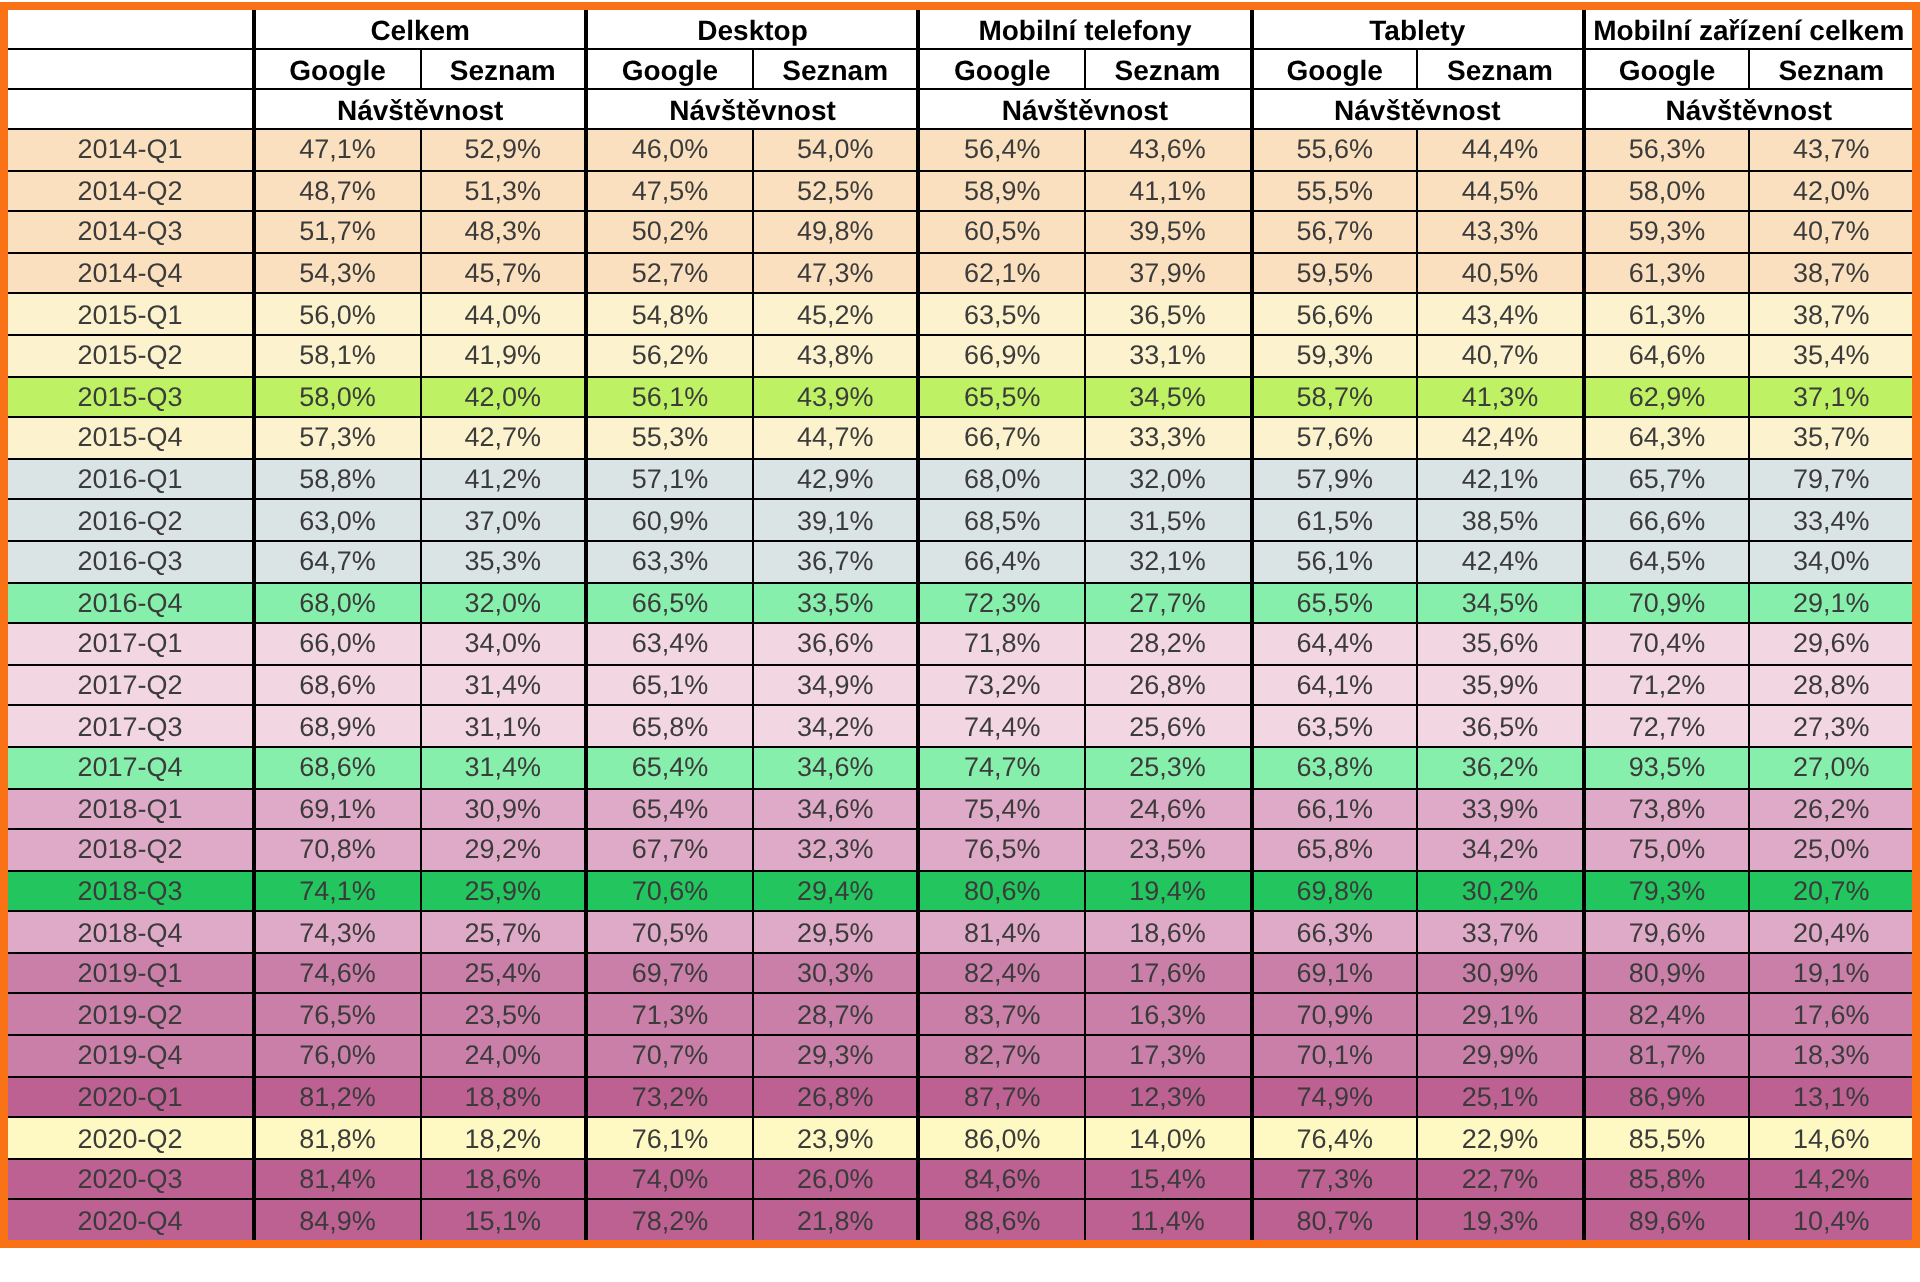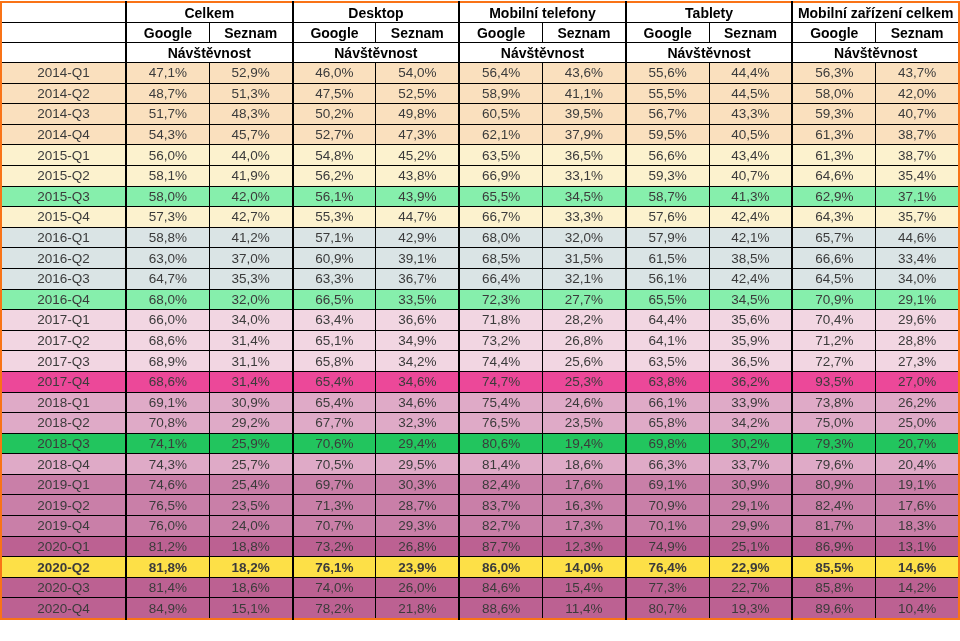--- a/index.html
+++ b/index.html
@@ -30,21 +30,21 @@
     height: 19px;
   }
   tbody td {
     color: #3b3b3b;
     font-size: 13.5px;
     height: 19.6px;
   }
   td.rowlabel { color: #3b3b3b; }
   
   th.gb, td.gb { border-left-width: 2px; }
-  table#quarter-table { border: 2px solid #f97316; }
+  table#quarter-table { border: 4px solid #f97316; }
 </style>
 </head>
 <body>
 
 <table id="quarter-table">
   <colgroup>
     <col class="label-col">
     <col>
       <col>
       <col>
@@ -159,21 +159,21 @@
         <td>41,9%</td>
         <td class="gb">56,2%</td>
         <td>43,8%</td>
         <td class="gb">66,9%</td>
         <td>33,1%</td>
         <td class="gb">59,3%</td>
         <td>40,7%</td>
         <td class="gb">64,6%</td>
         <td>35,4%</td>
       </tr>
-      <tr style="background: #86efac;">
+      <tr style="background: #bef264;">
         <td class="rowlabel">2015-Q3</td>
         <td class="gb">58,0%</td>
         <td>42,0%</td>
         <td class="gb">56,1%</td>
         <td>43,9%</td>
         <td class="gb">65,5%</td>
         <td>34,5%</td>
         <td class="gb">58,7%</td>
         <td>41,3%</td>
         <td class="gb">62,9%</td>
@@ -196,21 +196,21 @@
         <td class="rowlabel">2016-Q1</td>
         <td class="gb">58,8%</td>
         <td>41,2%</td>
         <td class="gb">57,1%</td>
         <td>42,9%</td>
         <td class="gb">68,0%</td>
         <td>32,0%</td>
         <td class="gb">57,9%</td>
         <td>42,1%</td>
         <td class="gb">65,7%</td>
-        <td>44,6%</td>
+        <td>79,7%</td>
       </tr>
       <tr style="background: rgb(218, 228, 229);">
         <td class="rowlabel">2016-Q2</td>
         <td class="gb">63,0%</td>
         <td>37,0%</td>
         <td class="gb">60,9%</td>
         <td>39,1%</td>
         <td class="gb">68,5%</td>
         <td>31,5%</td>
         <td class="gb">61,5%</td>
@@ -276,21 +276,21 @@
         <td>31,1%</td>
         <td class="gb">65,8%</td>
         <td>34,2%</td>
         <td class="gb">74,4%</td>
         <td>25,6%</td>
         <td class="gb">63,5%</td>
         <td>36,5%</td>
         <td class="gb">72,7%</td>
         <td>27,3%</td>
       </tr>
-      <tr style="background: #ec4899;">
+      <tr style="background: #86efac;">
         <td class="rowlabel">2017-Q4</td>
         <td class="gb">68,6%</td>
         <td>31,4%</td>
         <td class="gb">65,4%</td>
         <td>34,6%</td>
         <td class="gb">74,7%</td>
         <td>25,3%</td>
         <td class="gb">63,8%</td>
         <td>36,2%</td>
         <td class="gb">93,5%</td>
@@ -393,21 +393,21 @@
         <td>18,8%</td>
         <td class="gb">73,2%</td>
         <td>26,8%</td>
         <td class="gb">87,7%</td>
         <td>12,3%</td>
         <td class="gb">74,9%</td>
         <td>25,1%</td>
         <td class="gb">86,9%</td>
         <td>13,1%</td>
       </tr>
-      <tr style="background: #fde047; font-weight: bold;">
+      <tr style="background: #fef9c3;">
         <td class="rowlabel">2020-Q2</td>
         <td class="gb">81,8%</td>
         <td>18,2%</td>
         <td class="gb">76,1%</td>
         <td>23,9%</td>
         <td class="gb">86,0%</td>
         <td>14,0%</td>
         <td class="gb">76,4%</td>
         <td>22,9%</td>
         <td class="gb">85,5%</td>

